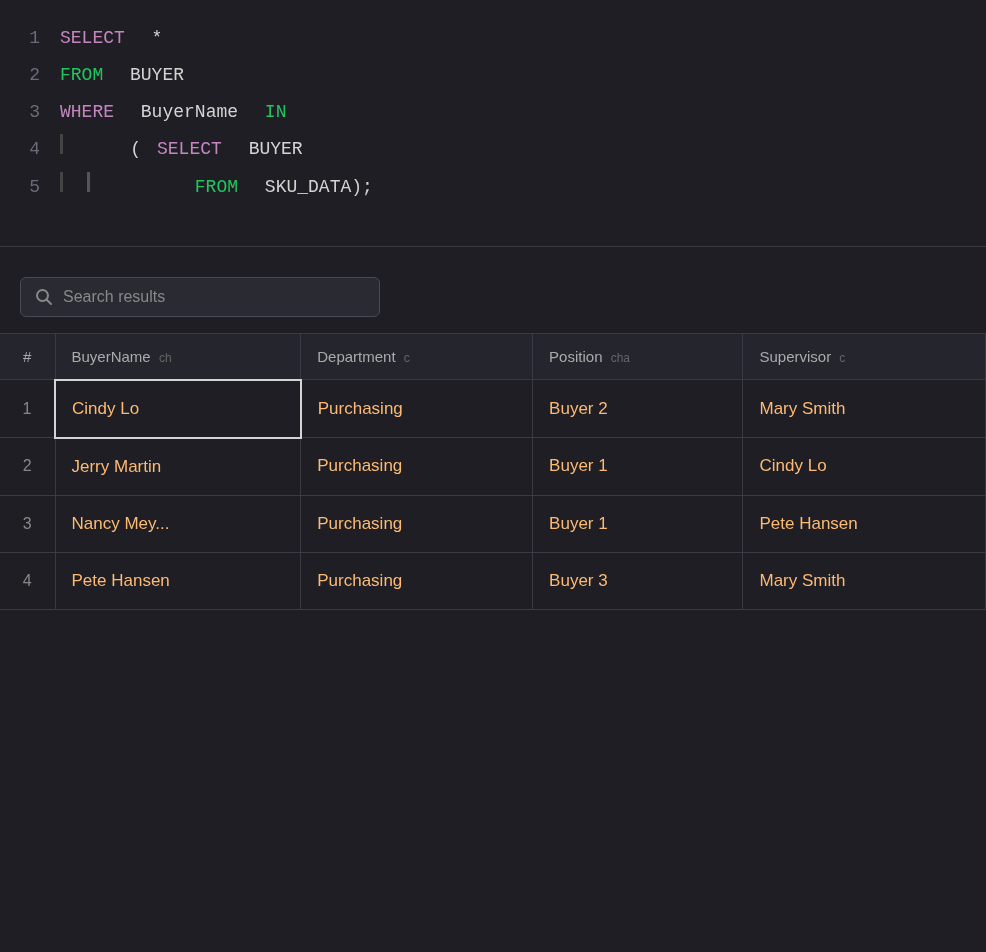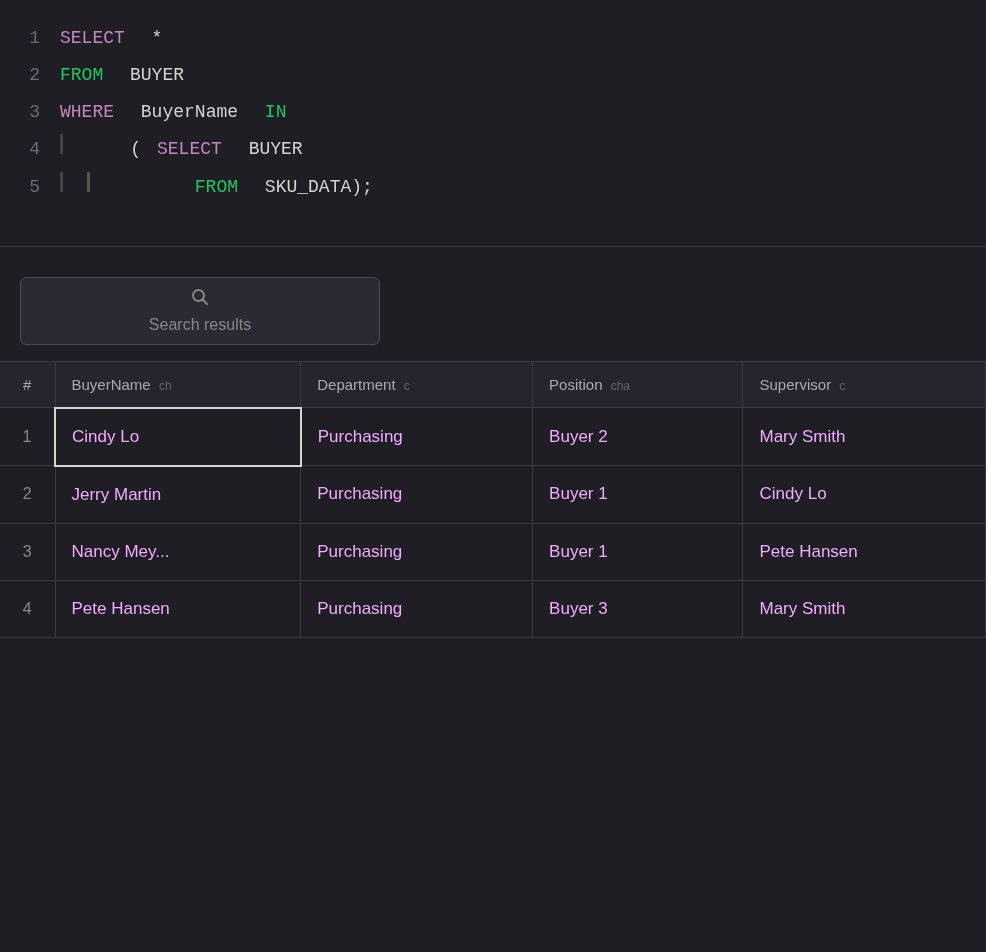--- a/index.html
+++ b/index.html
@@ -61,21 +61,20 @@
 
     .search-bar {
       display: flex;
       align-items: center;
       background-color: #2a2a33;
       border: 1px solid #4a4a57;
       border-radius: 6px;
       padding: 10px 14px;
       width: 360px;
       gap: 10px;
-      flex-direction: column;
     }
 
     .search-icon-svg {
       color: #888;
       flex-shrink: 0;
     }
 
     .search-placeholder {
       color: #888;
       font-family: -apple-system, BlinkMacSystemFont, 'Segoe UI', sans-serif;
@@ -116,21 +115,21 @@
       margin-left: 4px;
     }
 
     .results-table tbody tr {
       border-bottom: 1px solid #3a3a45;
     }
 
     .results-table td {
       padding: 18px 16px;
       font-size: 17px;
-      color: #f0abfc;
+      color: #fdba74;
       border-right: 1px solid #3a3a45;
     }
 
     .results-table td:first-child {
       text-align: center;
       color: #888;
       font-size: 16px;
     }
 
     .cell-selected {

